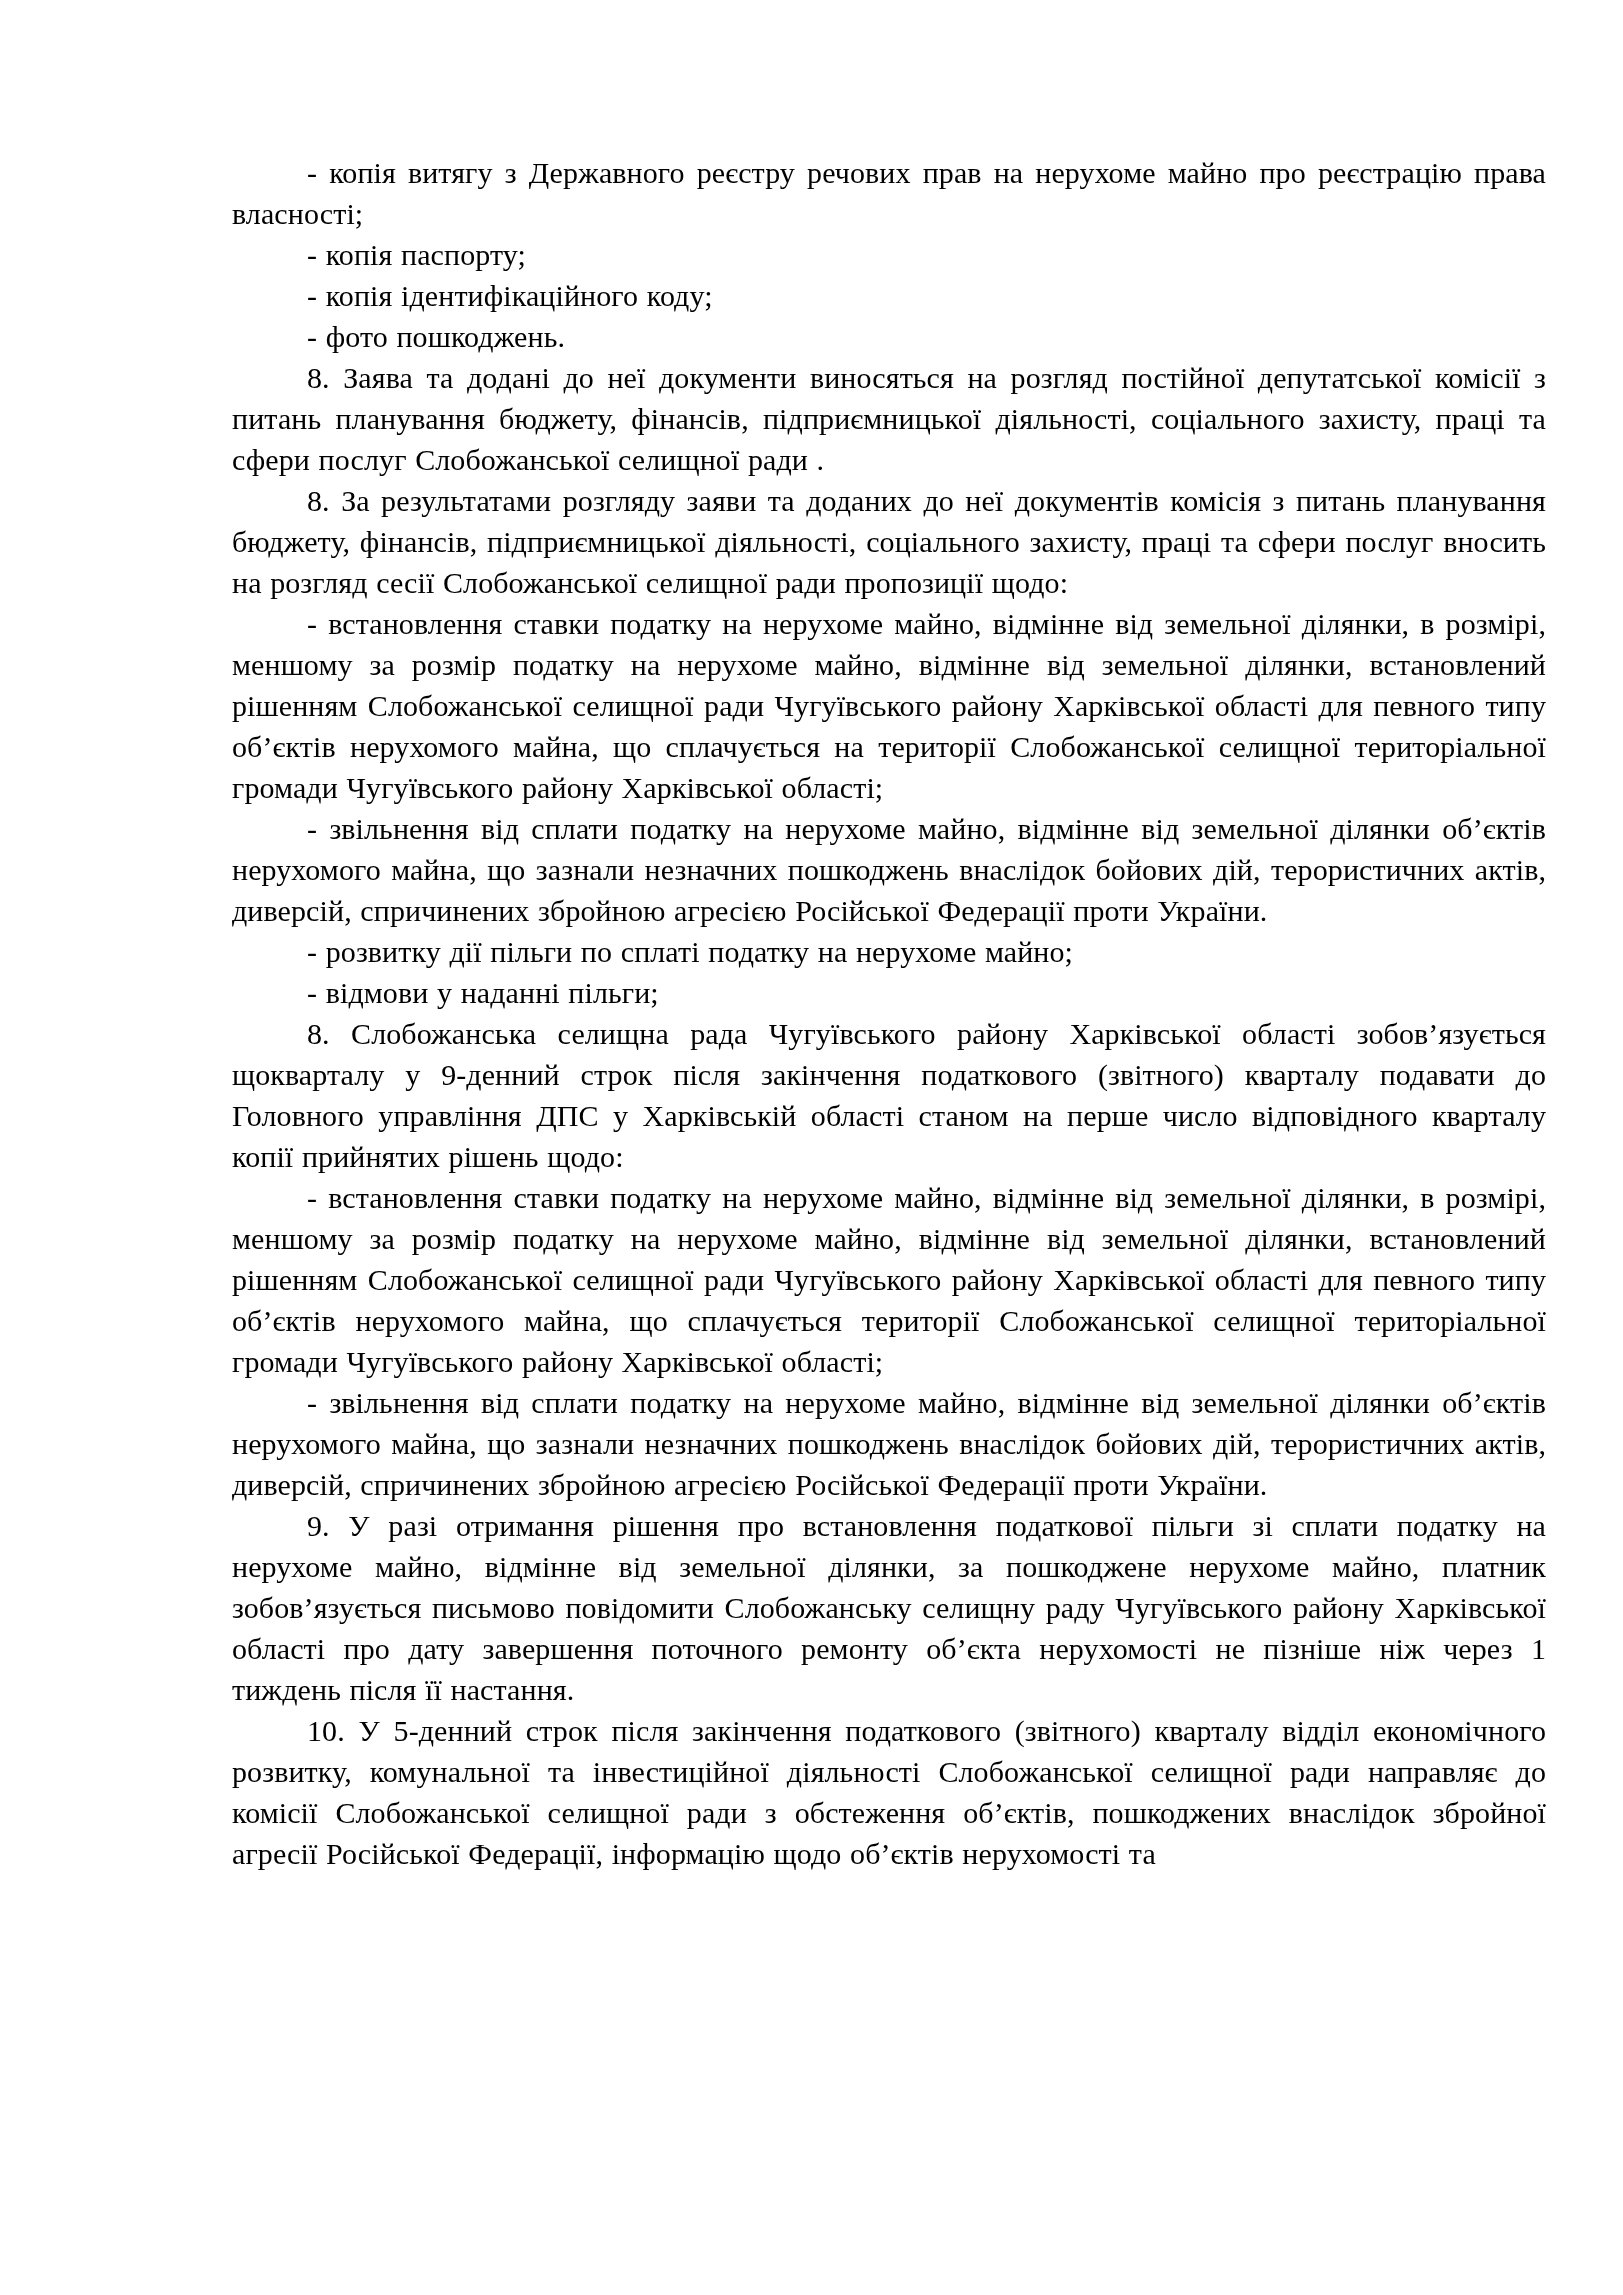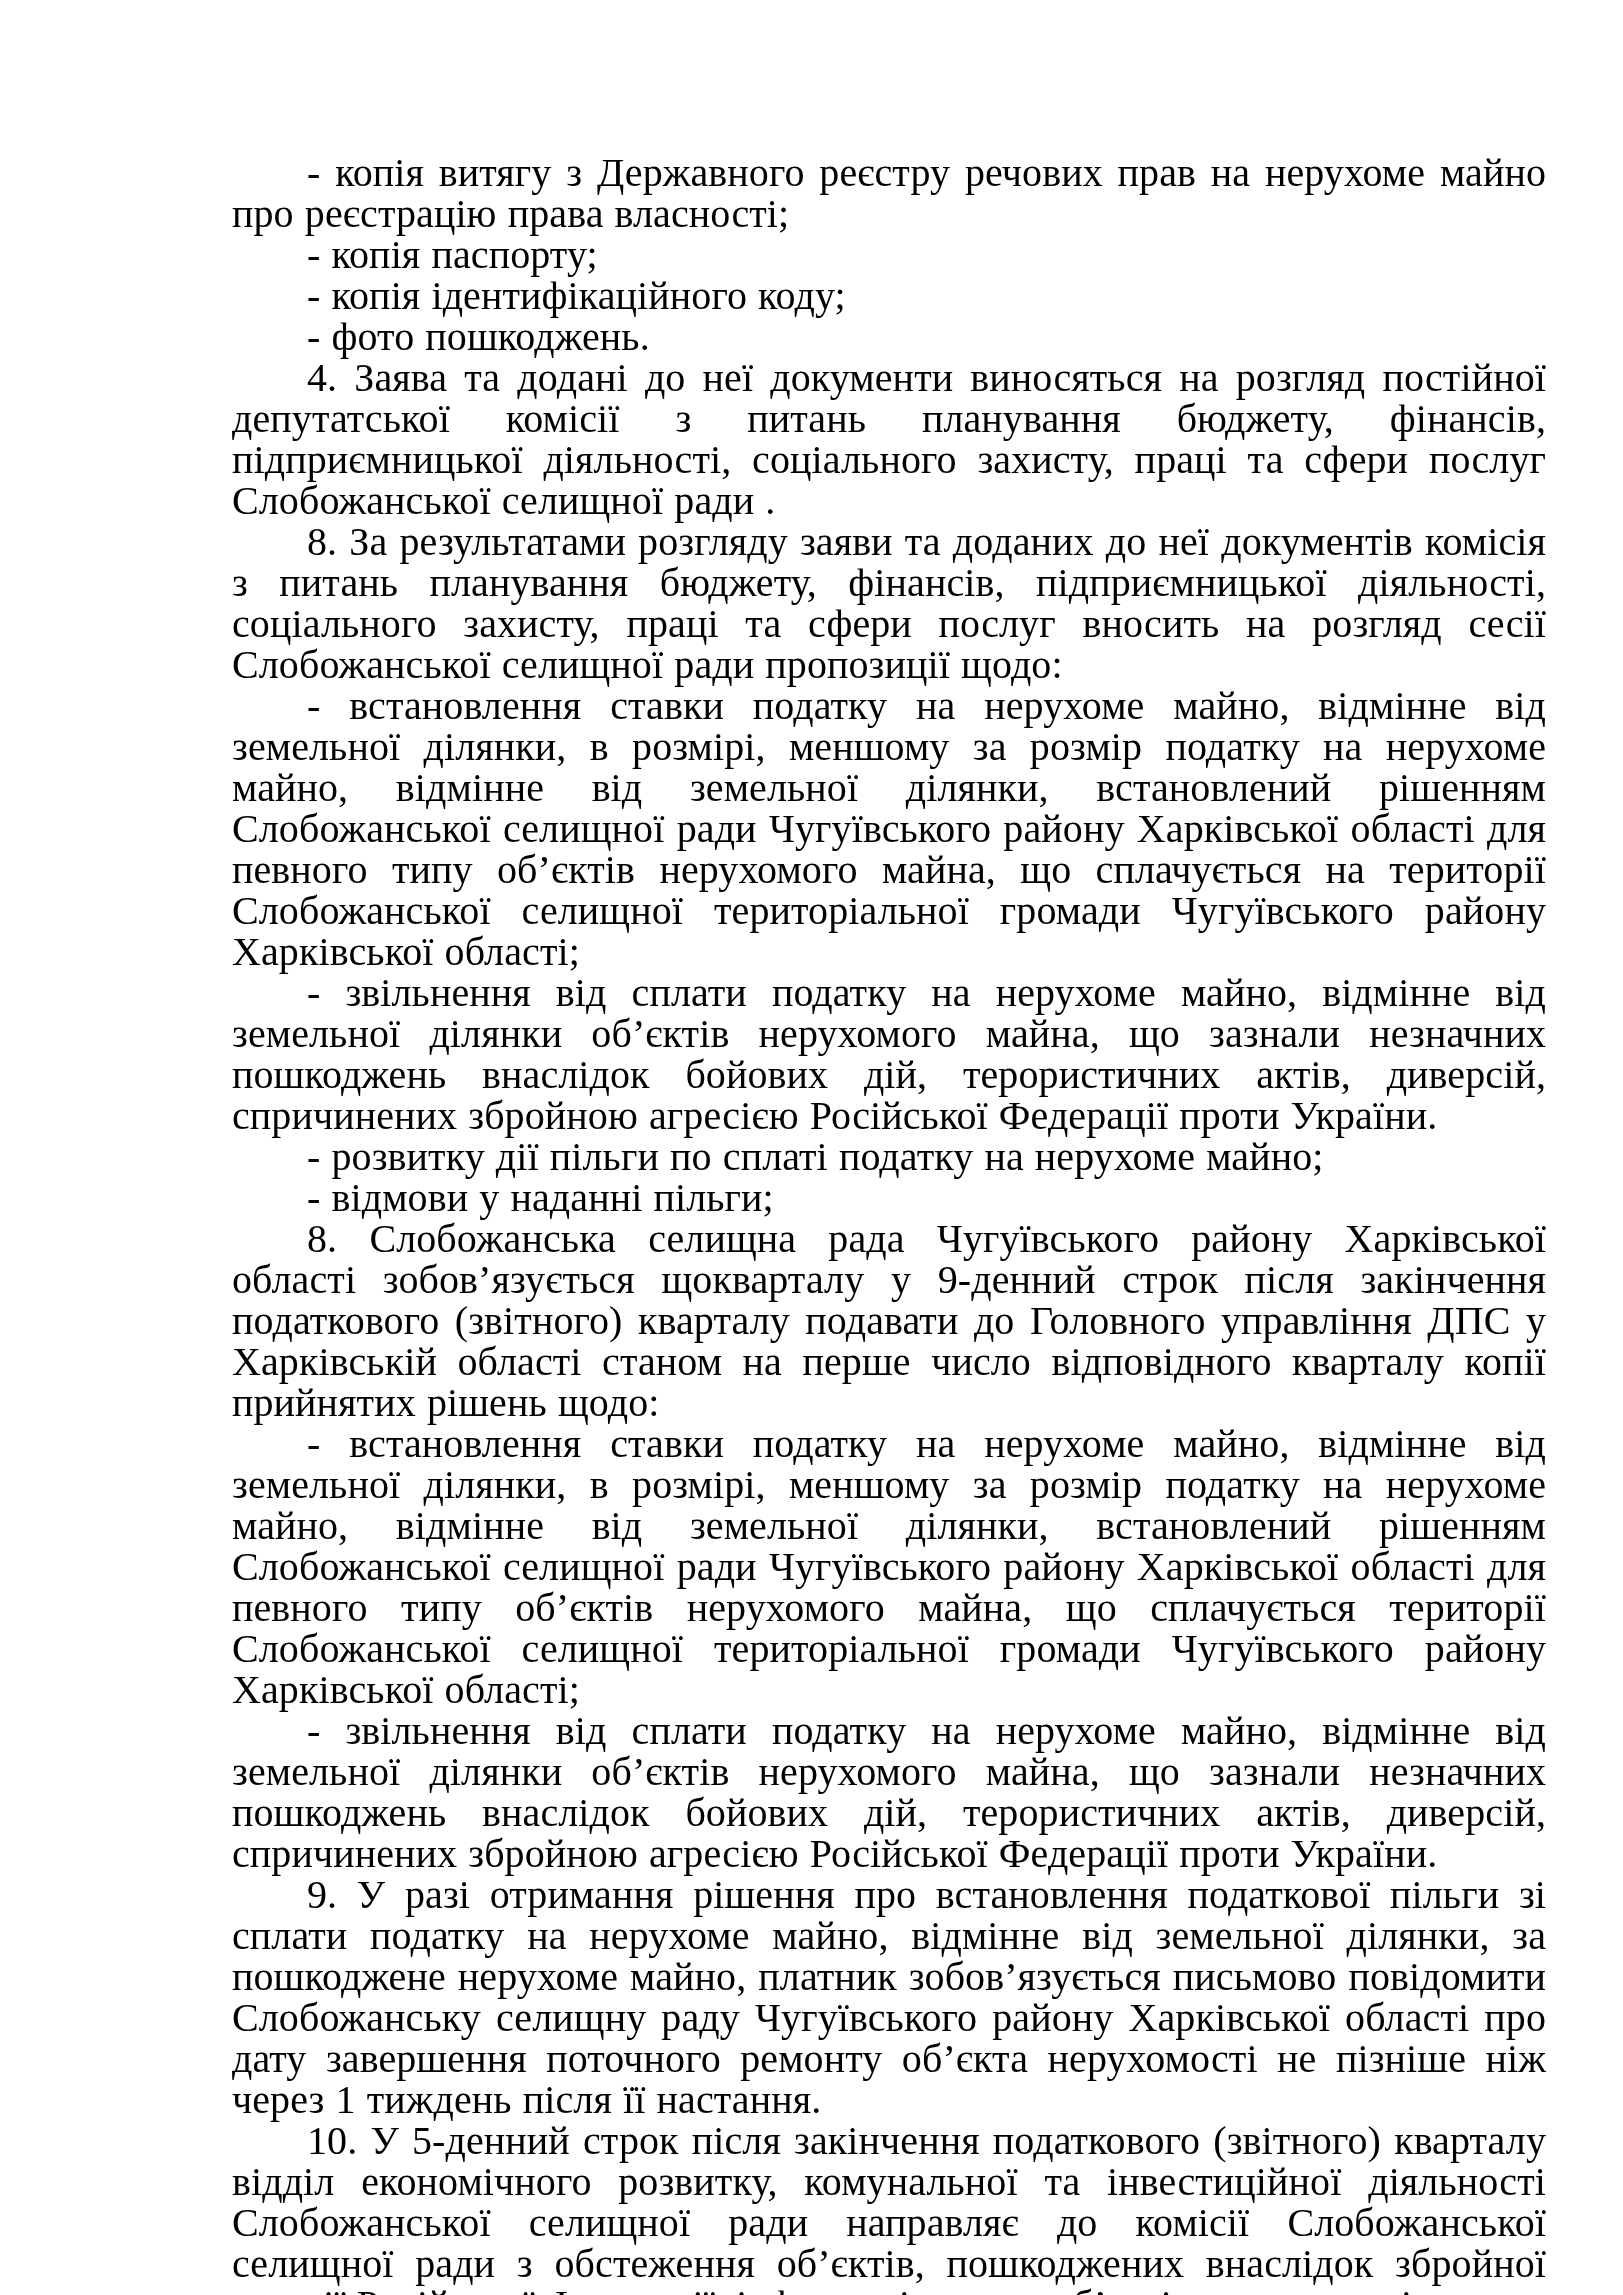--- a/index.html
+++ b/index.html
@@ -14,39 +14,39 @@
     background: #ffffff;
     color: #000000;
     box-sizing: border-box;
     padding: 152px 77px 0 232px;
     font-family: "Liberation Serif", "DejaVu Serif", serif;
     overflow: hidden;
   }
   .doc-body p {
     margin: 0;
     padding: 0;
-    font-size: 40px;
+    font-size: 30px;
     line-height: 41px;
     text-align: justify;
     text-indent: 75px;
     letter-spacing: 0.1px;
     word-spacing: 1px;
     color: #000000;
   }
 </style>
 </head>
 <body>
 
 <div class="page">
   <div class="doc-body">
     <p>- копія витягу з Державного реєстру речових прав на нерухоме майно про реєстрацію права власності;</p>
     <p>- копія паспорту;</p>
     <p>- копія ідентифікаційного коду;</p>
     <p>- фото пошкоджень.</p>
-    <p>4. Заява та додані до неї документи виносяться на розгляд постійної депутатської комісії з питань планування бюджету, фінансів, підприємницької діяльності, соціального захисту, праці та сфери послуг Слобожанської селищної ради .</p>
+    <p>8. Заява та додані до неї документи виносяться на розгляд постійної депутатської комісії з питань планування бюджету, фінансів, підприємницької діяльності, соціального захисту, праці та сфери послуг Слобожанської селищної ради .</p>
     <p>8. За результатами розгляду заяви та доданих до неї документів комісія з питань планування бюджету, фінансів, підприємницької діяльності, соціального захисту, праці та сфери послуг вносить на розгляд сесії Слобожанської селищної ради пропозиції щодо:</p>
     <p>- встановлення ставки податку на нерухоме майно, відмінне від земельної ділянки, в розмірі, меншому за розмір податку на нерухоме майно, відмінне від земельної ділянки, встановлений рішенням Слобожанської селищної ради Чугуївського району Харківської області для певного типу об’єктів нерухомого майна, що сплачується на території Слобожанської селищної територіальної громади Чугуївського району Харківської області;</p>
     <p>- звільнення від сплати податку на нерухоме майно, відмінне від земельної ділянки об’єктів нерухомого майна, що зазнали незначних пошкоджень внаслідок бойових дій, терористичних актів, диверсій, спричинених збройною агресією Російської Федерації проти України.</p>
     <p>- розвитку дії пільги по сплаті податку на нерухоме майно;</p>
     <p>- відмови у наданні пільги;</p>
     <p>8. Слобожанська селищна рада Чугуївського району Харківської області  зобов’язується щокварталу у 9-денний строк після закінчення податкового (звітного) кварталу подавати до Головного управління ДПС у Харківській області станом на перше число відповідного кварталу копії прийнятих рішень щодо:</p>
     <p>- встановлення ставки податку на нерухоме майно, відмінне від земельної ділянки, в розмірі, меншому за розмір податку на нерухоме майно, відмінне від земельної ділянки, встановлений рішенням Слобожанської селищної ради Чугуївського району Харківської області для певного типу об’єктів нерухомого майна, що сплачується території Слобожанської селищної територіальної громади Чугуївського району Харківської області;</p>
     <p>- звільнення від сплати податку на нерухоме майно, відмінне від земельної ділянки об’єктів нерухомого майна, що зазнали незначних пошкоджень внаслідок бойових дій, терористичних актів, диверсій, спричинених збройною агресією Російської Федерації проти України.</p>
     <p>9. У разі отримання рішення про встановлення податкової пільги зі сплати податку на нерухоме майно, відмінне від земельної ділянки, за пошкоджене нерухоме майно,  платник зобов’язується письмово повідомити Слобожанську селищну раду Чугуївського району Харківської області про дату завершення поточного ремонту об’єкта нерухомості не пізніше ніж через 1 тиждень після її настання.</p>
     <p>10. У 5-денний строк після закінчення податкового (звітного) кварталу відділ економічного розвитку, комунальної та інвестиційної діяльності Слобожанської селищної ради направляє до комісії Слобожанської селищної ради з обстеження об’єктів, пошкоджених внаслідок збройної агресії Російської Федерації, інформацію щодо об’єктів нерухомості та</p>

